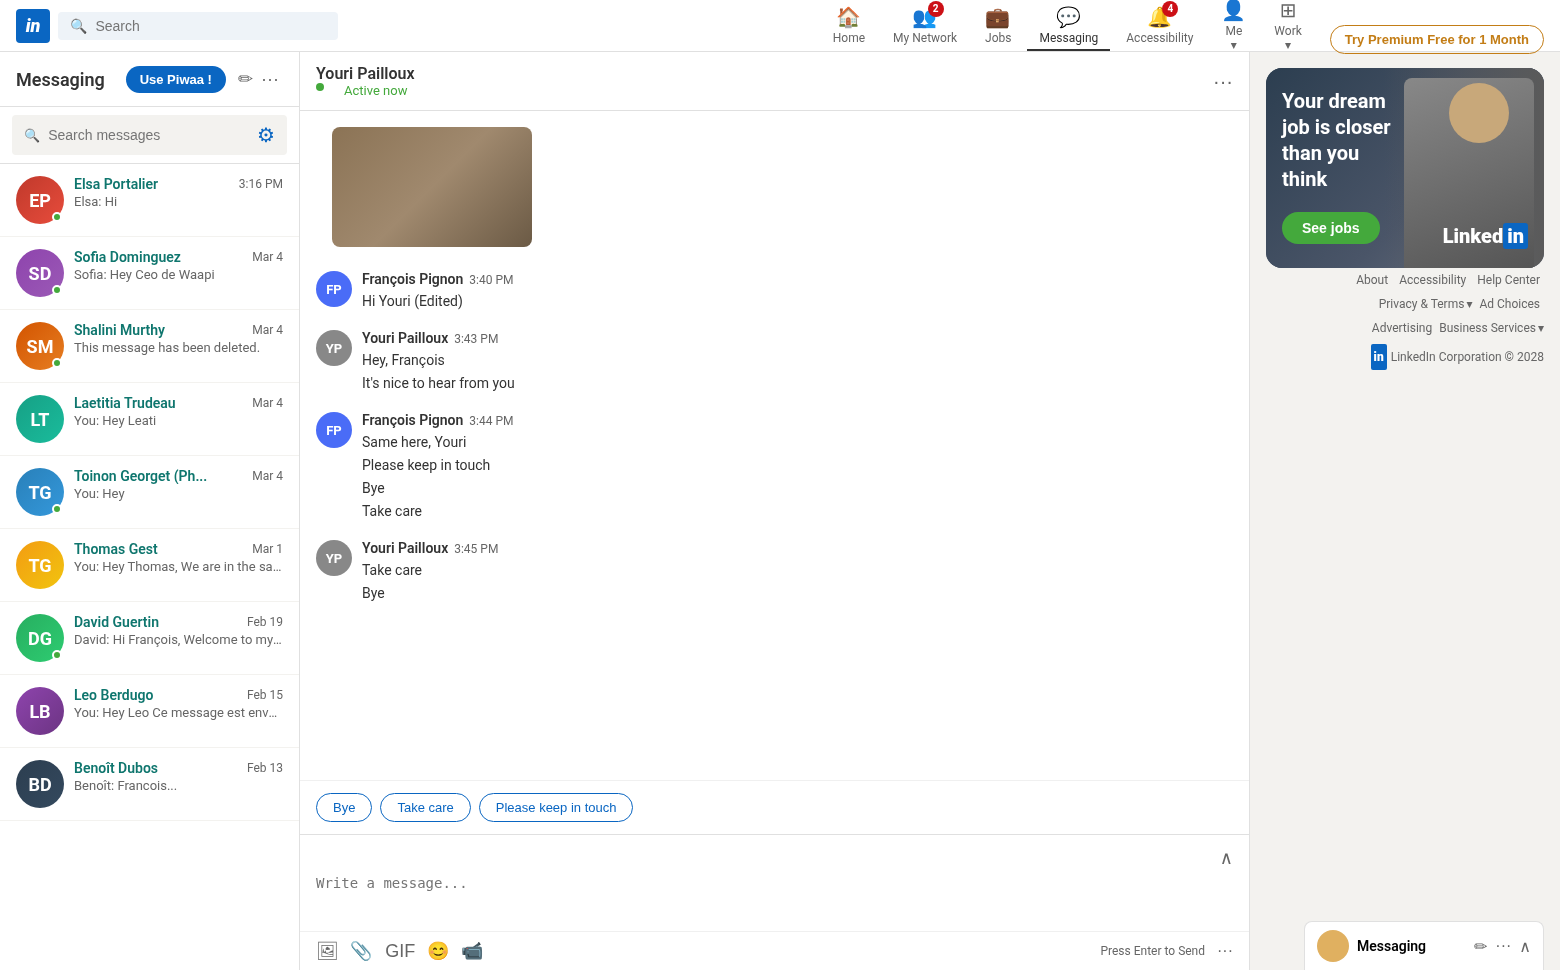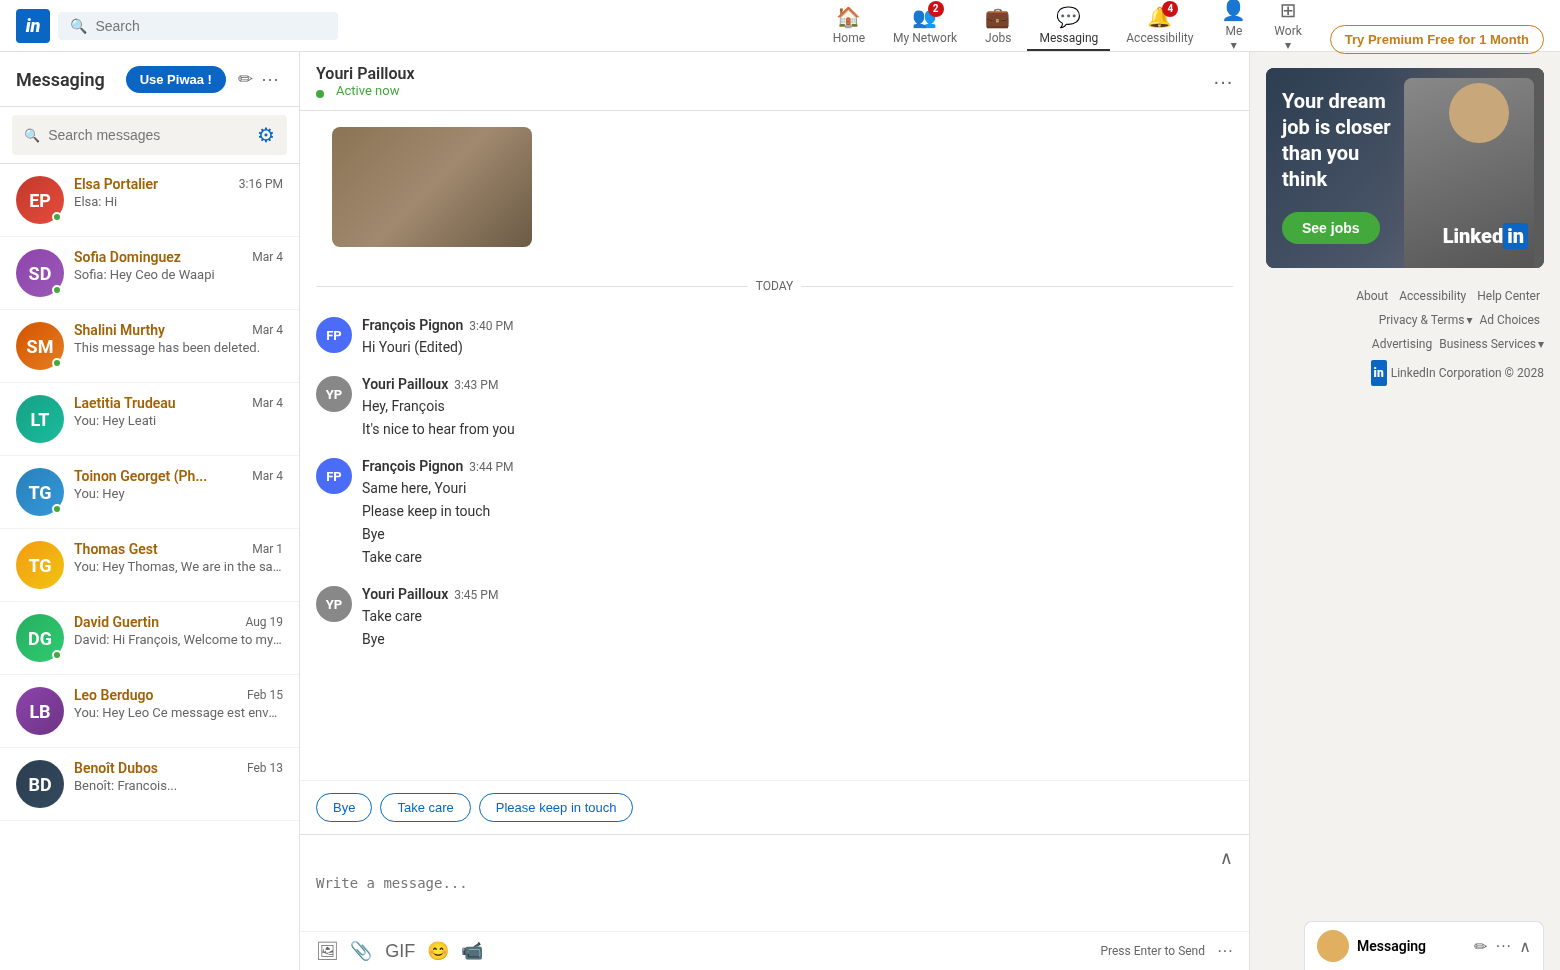--- a/index.html
+++ b/index.html
@@ -33,30 +33,30 @@
     .search-messages-input input { border: none; background: transparent; outline: none; font-size: 14px; color: #333; width: 100%; }
     .search-msg-icon { color: #666; margin-right: 8px; font-size: 13px; }
     .filter-icon { color: #0a66c2; font-size: 20px; cursor: pointer; }
     .conversation-list { overflow-y: auto; flex: 1; }
     .conversation-item { display: flex; align-items: flex-start; padding: 12px 16px; cursor: pointer; border-bottom: 1px solid #f3f2ef; }
     .avatar-wrap { position: relative; margin-right: 10px; flex-shrink: 0; }
     .avatar { width: 48px; height: 48px; border-radius: 50%; object-fit: cover; background: #ccc; display: flex; align-items: center; justify-content: center; font-size: 18px; font-weight: 700; color: #fff; }
     .online-dot { position: absolute; bottom: 2px; right: 2px; width: 10px; height: 10px; background: #44a93c; border-radius: 50%; border: 2px solid #fff; }
     .conv-info { flex: 1; min-width: 0; }
     .conv-top { display: flex; justify-content: space-between; align-items: center; }
-    .conv-name { font-size: 14px; font-weight: 600; color: #a16207; white-space: nowrap; overflow: hidden; text-overflow: ellipsis; }
+    .conv-name { font-size: 14px; font-weight: 600; color: #0f766e; white-space: nowrap; overflow: hidden; text-overflow: ellipsis; }
     .conv-time { font-size: 12px; color: #666; flex-shrink: 0; margin-left: 4px; }
     .conv-preview { font-size: 13px; color: #666; white-space: nowrap; overflow: hidden; text-overflow: ellipsis; margin-top: 2px; }
 
     
     .chat-panel { flex: 1; background: #fff; display: flex; flex-direction: column; border-right: 1px solid #e0e0e0; min-width: 0; }
     .chat-header { display: flex; align-items: center; padding: 12px 16px; border-bottom: 1px solid #e0e0e0; }
     .chat-contact-info { flex: 1; }
     .chat-contact-name { font-size: 16px; font-weight: 600; color: #333; }
-    .chat-contact-status { font-size: 13px; color: #44a93c; display: flex; align-items: flex-end; gap: 12px; }
+    .chat-contact-status { font-size: 13px; color: #44a93c; display: flex; align-items: flex-start; gap: 20px; }
     .status-green-dot { width: 8px; height: 8px; background: #44a93c; border-radius: 50%; display: inline-block; }
     .chat-more-btn { background: none; border: none; cursor: pointer; color: #666; font-size: 20px; }
 
     .chat-messages { flex: 1; overflow-y: auto; padding: 16px; display: flex; flex-direction: column; gap: 16px; }
     .today-divider { text-align: center; color: #666; font-size: 12px; margin: 8px 0; display: flex; align-items: center; gap: 8px; }
     .today-divider::before, .today-divider::after { content: ''; flex: 1; height: 1px; background: #e0e0e0; }
     .message-group { display: flex; gap: 10px; }
     .msg-avatar { width: 36px; height: 36px; border-radius: 50%; background: #ccc; flex-shrink: 0; display: flex; align-items: center; justify-content: center; font-size: 13px; font-weight: 700; color: #fff; }
     .msg-content { flex: 1; }
     .msg-header { display: flex; align-items: baseline; gap: 6px; margin-bottom: 4px; }
@@ -75,21 +75,21 @@
     .write-message-inner { flex: 1; margin-top: 28px; }
     .write-message-input { font-size: 14px; color: #999; width: 100%; outline: none; border: none; resize: none; min-height: 40px; }
     .expand-btn { background: none; border: none; cursor: pointer; color: #666; font-size: 18px; }
     .message-toolbar { display: flex; align-items: center; padding: 8px 16px; gap: 12px; border-top: 1px solid #f0f0f0; }
     .toolbar-btn { background: none; border: none; cursor: pointer; color: #666; font-size: 18px; }
     .press-enter { margin-left: auto; font-size: 12px; color: #666; }
     .toolbar-more { background: none; border: none; cursor: pointer; color: #666; font-size: 16px; }
 
     
     .right-panel { width: 310px; padding: 16px; flex-shrink: 0; }
-    .ad-card { background: #fff; border-radius: 8px; overflow: hidden; margin-bottom: 16px; }
+    .ad-card { background: #fff; border-radius: 16px; overflow: hidden; }
     .ad-image { width: 100%; height: 200px; background: linear-gradient(135deg, #2c3e50 0%, #4a5568 100%); position: relative; display: flex; align-items: center; justify-content: center; }
     .ad-see-jobs { background: #44a93c; color: #fff; border: none; border-radius: 20px; padding: 8px 20px; font-size: 14px; font-weight: 600; cursor: pointer; position: absolute; bottom: 24px; left: 16px; }
 
     .footer-links { text-align: right; font-size: 12px; color: #666; line-height: 2; }
     .footer-links a { color: #666; text-decoration: none; margin: 0 4px; }
     .footer-dropdown { display: inline-flex; align-items: center; gap: 2px; cursor: pointer; }
     .linkedin-footer-logo { display: inline-flex; align-items: center; gap: 4px; margin-top: 4px; }
     .li-logo-small { background: #0a66c2; color: #fff; font-weight: 900; font-size: 12px; padding: 1px 3px; border-radius: 2px; }
 
     
@@ -269,21 +269,21 @@
       </div>
 
       <div class="conversation-item">
         <div class="avatar-wrap">
           <div class="avatar avatar-david">DG</div>
           <div class="online-dot"></div>
         </div>
         <div class="conv-info">
           <div class="conv-top">
             <span class="conv-name">David Guertin</span>
-            <span class="conv-time">Aug 19</span>
+            <span class="conv-time">Feb 19</span>
           </div>
           <div class="conv-preview">David: Hi François, Welcome to my network and the...</div>
         </div>
       </div>
 
       <div class="conversation-item">
         <div class="avatar-wrap">
           <div class="avatar avatar-leo">LB</div>
         </div>
         <div class="conv-info">
@@ -321,23 +321,20 @@
       </div>
       <button class="chat-more-btn">···</button>
     </div>
 
     <div class="chat-messages">
 
       <div class="chat-image-section">
         <div class="chat-image-box"></div>
       </div>
 
-      <div class="today-divider">
-        <span>TODAY</span>
-      </div>
 
       <div class="message-group">
         <div class="msg-avatar fp-avatar">FP</div>
         <div class="msg-content">
           <div class="msg-header">
             <span class="msg-name">François Pignon</span>
             <span class="msg-time">3:40 PM</span>
           </div>
           <div class="msg-bubble">
             <div class="msg-line">Hi Youri (Edited)</div>

